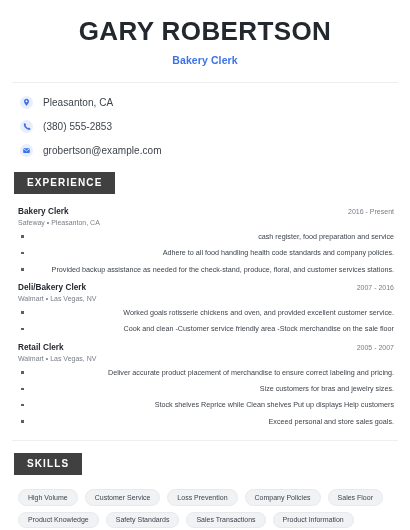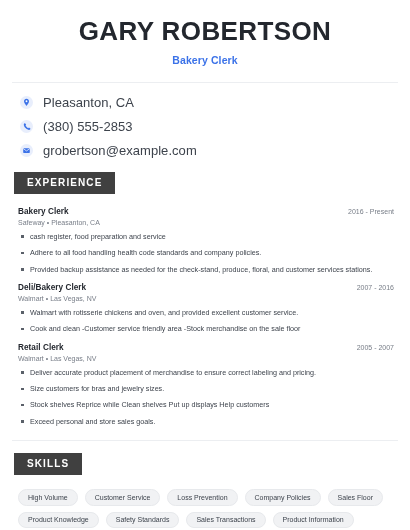--- a/index.html
+++ b/index.html
@@ -64,21 +64,21 @@
     width: 13px;
     height: 13px;
     flex: 0 0 13px;
     margin-right: 10px;
     display: flex;
     align-items: center;
     justify-content: center;
   }
   .contact-icon svg { display: block; }
   .contact-text {
-    font-size: 13px;
+    font-size: 10px;
     color: #3d434c;
     letter-spacing: 0.05px;
   }
 
   
   .section { margin-top: 12px; }
   .section-badge {
     display: inline-block;
     background: #404040;
     color: #ffffff;
@@ -119,20 +119,21 @@
     margin: 6px 0 0 0;
     padding: 0;
   }
   .entry-bullets li {
     position: relative;
     padding-left: 12px;
     font-size: 7.2px;
     color: #3d434c;
     line-height: 1.3;
     margin-bottom: 7px;
+    text-align: right;
   }
   .entry-bullets li:last-child { margin-bottom: 0; }
   .entry-bullets li::before {
     content: "";
     position: absolute;
     left: 3px;
     top: 3.5px;
     width: 2.5px;
     height: 2.5px;
     background: #5a6069;
@@ -225,21 +226,21 @@
         </ul>
       </div>
 
       <div class="entry">
         <div class="entry-head">
           <div class="entry-role">Deli/Bakery Clerk</div>
           <div class="entry-dates">2007 - 2016</div>
         </div>
         <div class="entry-meta">Walmart  •  Las Vegas, NV</div>
         <ul class="entry-bullets">
-          <li>Walmart with rotisserie chickens and oven, and provided excellent customer service.</li>
+          <li>Worked goals rotisserie chickens and oven, and provided excellent customer service.</li>
           <li>Cook and clean -Customer service friendly area -Stock merchandise on the sale floor</li>
         </ul>
       </div>
 
       <div class="entry">
         <div class="entry-head">
           <div class="entry-role">Retail Clerk</div>
           <div class="entry-dates">2005 - 2007</div>
         </div>
         <div class="entry-meta">Walmart  •  Las Vegas, NV</div>

